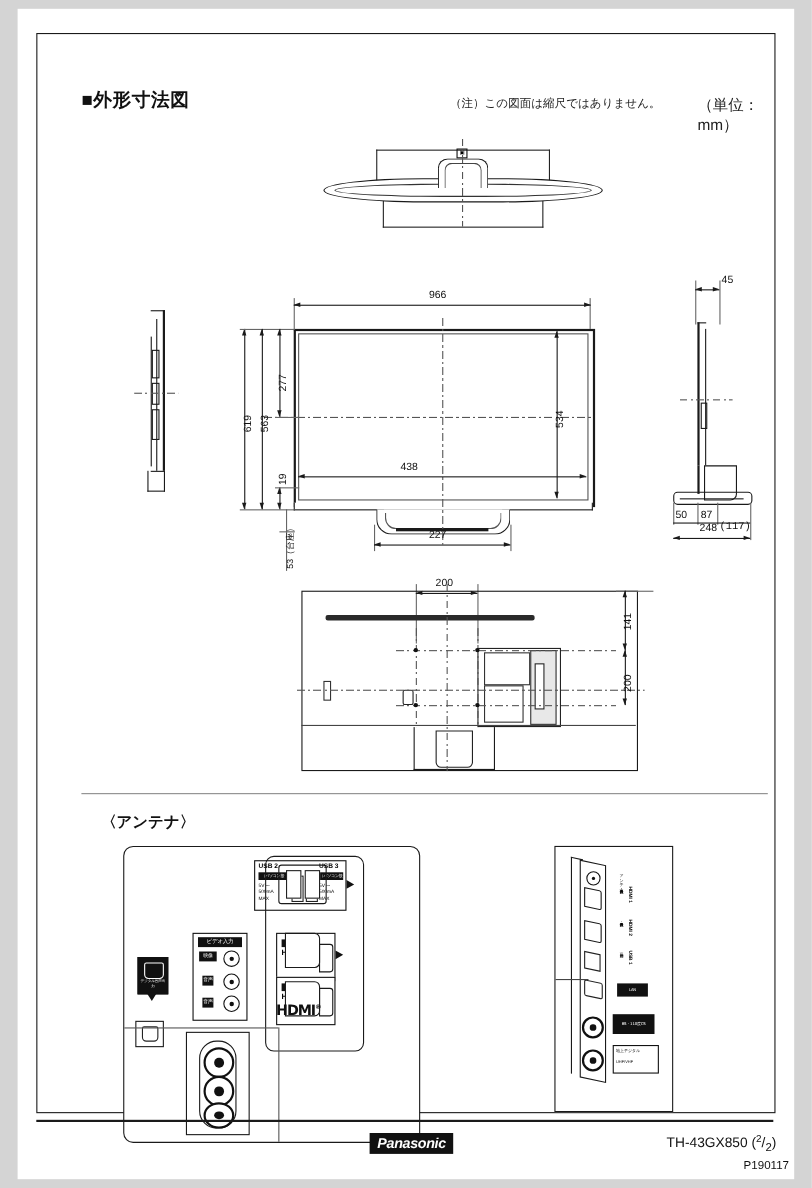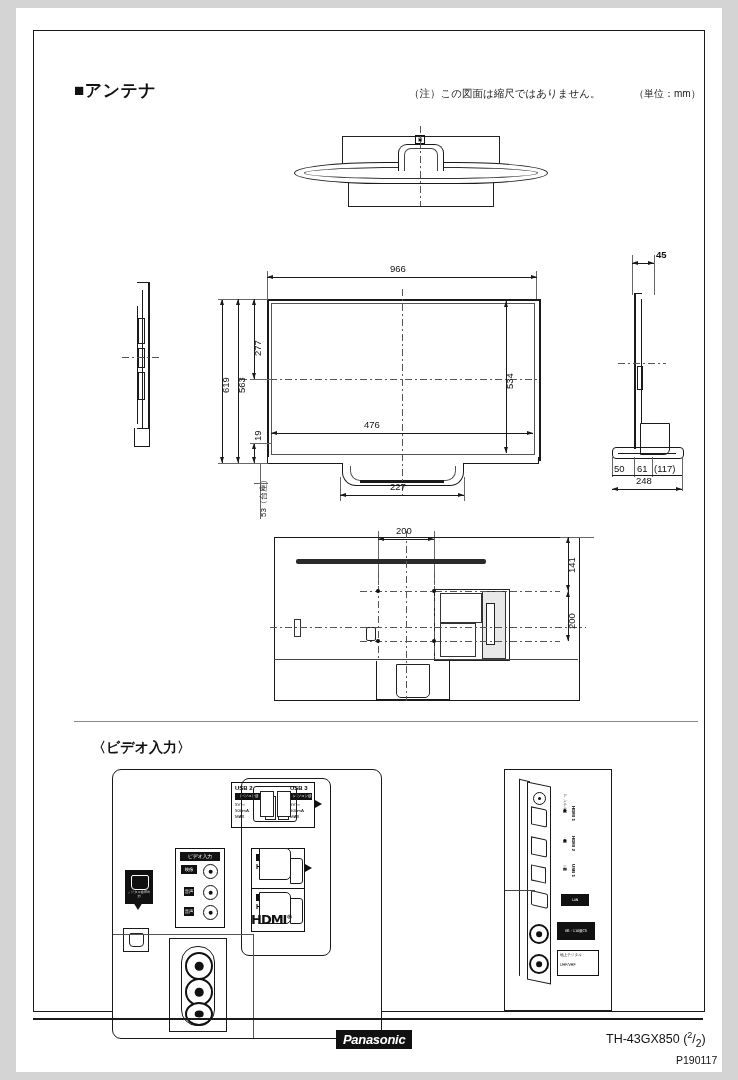--- a/index.html
+++ b/index.html
@@ -19,21 +19,21 @@
   }
   
   .hdr-title{
     position:absolute;left:40px;top:48px;font-size:17px;font-weight:bold;color:#111;
     letter-spacing:.5px;
   }
   .hdr-note{
     position:absolute;left:375px;top:56px;font-size:10.5px;color:#222;
   }
   .hdr-unit{
-    position:absolute;left:600px;top:56px;font-size:10px;color:#222;
+    position:absolute;left:600px;top:56px;font-size:14px;color:#222;
   }
   
   .dim{position:absolute;font-size:9.5px;color:#111;white-space:nowrap;}
   .dim.v{transform-origin:0 0;}
   .ln{position:absolute;background:#1a1a1a;}
   .hl{height:1px;}
   .vl{width:1px;}
   .outline{position:absolute;border:1.4px solid #1a1a1a;}
   .outline2{position:absolute;border:1px solid #1a1a1a;}
   .center-line{
@@ -173,21 +173,21 @@
   .model{position:absolute;left:590px;top:1022px;font-size:12.5px;color:#111;}
   .model sup{font-size:9px;}
   .docid{position:absolute;left:660px;top:1046px;font-size:10.5px;color:#111;}
 </style>
 </head>
 <body>
 
 <div class="page">
   <div class="sheet">
 
-    <div class="hdr-title">■アンテナ</div>
+    <div class="hdr-title">■外形寸法図</div>
     <div class="hdr-note">（注）この図面は縮尺ではありません。</div>
     <div class="hdr-unit">（単位：mm）</div>
 
     <div id="top-view">
       <div class="tv-panelback"></div>
       <div class="tv-panelback2"></div>
       <div class="tv-body"></div>
       <div class="tv-body-inner"></div>
       <div class="tv-neck"></div>
       <div class="tv-neck2"></div>
@@ -238,59 +238,59 @@
       <div class="dim v" style="left:38px;top:95px;transform:rotate(-90deg);">277</div>
 
       <div class="arrow-v" style="left:40px;top:182px;height:20px;"></div>
       <div class="ext hl" style="left:36px;top:182px;width:22px;"></div>
       <div class="dim v" style="left:38px;top:180px;transform:rotate(-90deg);">19</div>
 
       <div class="arrow-v" style="left:292px;top:40px;height:152px;"></div>
       <div class="dim v" style="left:290px;top:128px;transform:rotate(-90deg);">534</div>
 
       <div class="arrow-h" style="left:57px;top:172px;width:262px;"></div>
-      <div class="dim" style="left:150px;top:158px;">476</div>
+      <div class="dim" style="left:150px;top:158px;">438</div>
 
       <div class="ext vl" style="left:126px;top:216px;height:24px;"></div>
       <div class="ext vl" style="left:250px;top:216px;height:24px;"></div>
       <div class="arrow-h" style="left:126px;top:234px;width:124px;"></div>
       <div class="dim" style="left:176px;top:220px;">227</div>
 
       <div class="ext vl" style="left:46px;top:202px;height:56px;"></div>
       <div class="ext hl" style="left:40px;top:222px;width:14px;"></div>
       <div class="dim v" style="left:44px;top:256px;transform:rotate(-90deg);font-size:8px;">53（台座）</div>
     </div>
 
     <div id="side-view">
 
       <div class="ext vl" style="left:38px;top:14px;height:40px;"></div>
       <div class="ext vl" style="left:60px;top:14px;height:40px;"></div>
       <div class="arrow-h" style="left:38px;top:22px;width:22px;"></div>
-      <div class="dim" style="left:62px;top:8px;font-weight:bold;">45</div>
+      <div class="dim" style="left:62px;top:8px;">45</div>
 
       <div class="ln vl" style="left:40px;top:52px;height:130px;width:2px;"></div>
       <div class="ln vl" style="left:47px;top:58px;height:124px;"></div>
       <div class="ln hl" style="left:40px;top:52px;width:8px;"></div>
       <div class="outline2" style="left:43px;top:125px;width:4px;height:22px;"></div>
       <div class="center-line" style="left:24px;top:122px;width:48px;"></div>
 
       <div class="ln vl" style="left:40px;top:182px;height:26px;width:2px;"></div>
       <div class="outline2" style="left:46px;top:182px;width:28px;height:30px;border-radius:0 0 6px 0;"></div>
 
       <div class="outline" style="left:18px;top:206px;width:70px;height:10px;border-radius:4px;"></div>
       <div class="ln hl" style="left:24px;top:212px;width:58px;"></div>
 
       <div class="ext vl" style="left:18px;top:216px;height:20px;"></div>
       <div class="ext vl" style="left:40px;top:216px;height:20px;"></div>
       <div class="ext vl" style="left:58px;top:216px;height:20px;"></div>
       <div class="ext vl" style="left:88px;top:216px;height:34px;"></div>
       <div class="ln hl" style="left:18px;top:234px;width:70px;"></div>
       <div class="dim" style="left:20px;top:222px;">50</div>
-      <div class="dim" style="left:43px;top:222px;">61</div>
-      <div class="dim" style="left:60px;top:222px;">(117)</div>
+      <div class="dim" style="left:43px;top:222px;">87</div>
+      <div class="dim" style="left:60px;top:232px;font-family:Liberation Mono, monospace;">(117)</div>
 
       <div class="arrow-h" style="left:18px;top:248px;width:70px;"></div>
       <div class="dim" style="left:42px;top:234px;">248</div>
     </div>
 
     <div id="rear-view">
 
       <div class="ext vl" style="left:108px;top:0;height:54px;"></div>
       <div class="ext vl" style="left:164px;top:0;height:54px;"></div>
       <div class="arrow-h" style="left:108px;top:8px;width:56px;"></div>
@@ -324,21 +324,21 @@
       <div class="ext hl" style="left:290px;top:6px;width:34px;"></div>
       <div class="arrow-v" style="left:298px;top:6px;height:54px;"></div>
       <div class="dim v" style="left:296px;top:42px;transform:rotate(-90deg);">141</div>
 
       <div class="arrow-v" style="left:298px;top:60px;height:50px;"></div>
       <div class="dim v" style="left:296px;top:98px;transform:rotate(-90deg);">200</div>
     </div>
 
     <div class="divider"></div>
 
-    <div class="term-title">〈ビデオ入力〉</div>
+    <div class="term-title">〈アンテナ〉</div>
 
     <div class="term-box">
 
       <div class="lbl-box" style="left:118px;top:12px;width:82px;height:44px;">
         <div style="position:absolute;left:3px;top:2px;font-size:6px;font-weight:bold;">USB 2</div>
         <div class="lbl-blk" style="left:3px;top:10px;width:26px;height:7px;font-size:3.6px;line-height:7px;">（パソコン接続）</div>
         <div style="position:absolute;left:3px;top:19px;font-size:4.4px;line-height:1.3;">5V ⎓</div>
         <div style="position:absolute;left:3px;top:25px;font-size:4.4px;line-height:1.3;">500mA</div>
         <div style="position:absolute;left:3px;top:31px;font-size:4.4px;line-height:1.3;">MAX</div>
 

